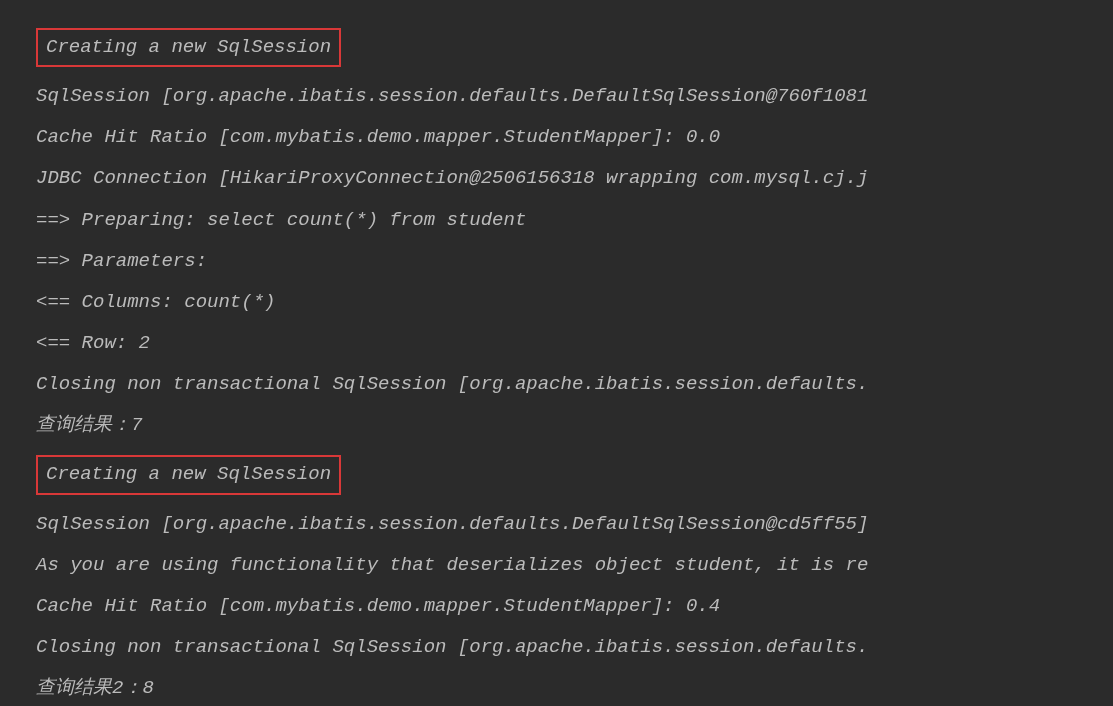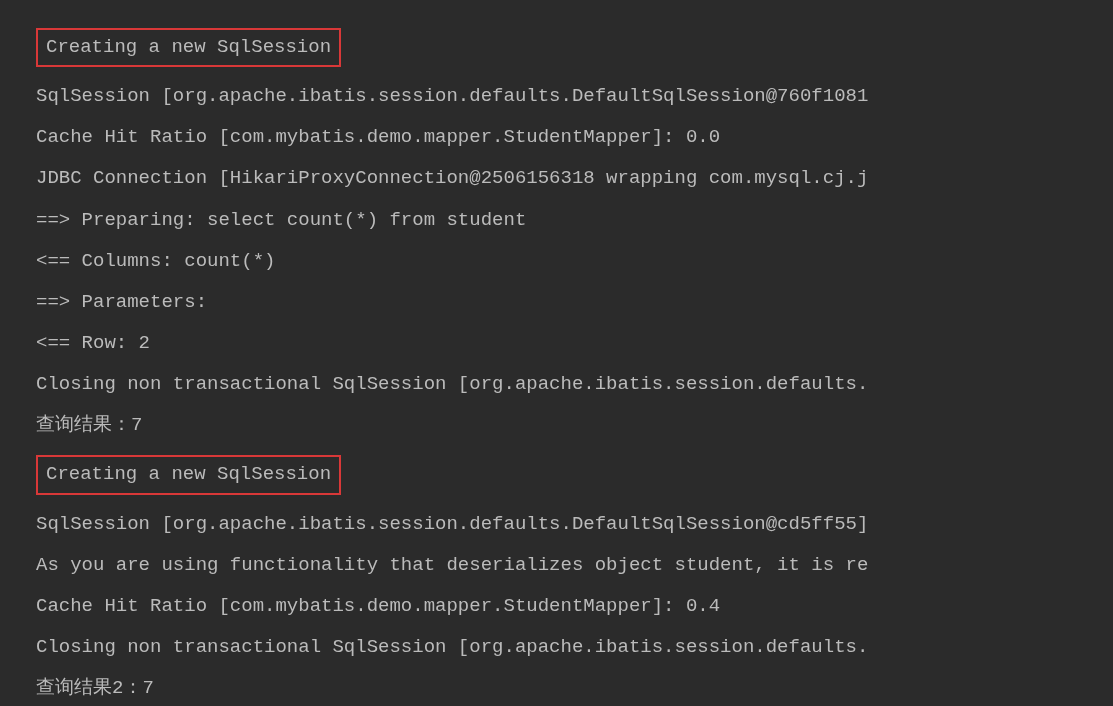--- a/index.html
+++ b/index.html
@@ -1,18 +1,19 @@
 <!DOCTYPE html>
 <html><head>
   <meta charset="utf-8">
   <style>
     * {
       margin: 6px;
       padding: 0;
       box-sizing: border-box;
+      font-style: italic;
     }
     body {
       background-color: #2b2b2b;
       color: #bbbbbb;
       font-family: 'Consolas', 'Monaco', 'Courier New', monospace;
       font-size: 19px;
       line-height: 1.85;
       padding: 4px 6px;
       white-space: nowrap;
       overflow: hidden;
@@ -28,24 +29,24 @@
   </style>
 </head>
 <body>
 
 <div>
   <div class="log-line"><span class="highlight-box"><span>Creating a new SqlSession</span></span></div>
   <div class="log-line"><span>SqlSession [org.apache.ibatis.session.defaults.DefaultSqlSession@760f1081</span></div>
   <div class="log-line"><span>Cache Hit Ratio [com.mybatis.demo.mapper.StudentMapper]: 0.0</span></div>
   <div class="log-line"><span>JDBC Connection [HikariProxyConnection@2506156318 wrapping com.mysql.cj.j</span></div>
   <div class="log-line"><span>==&gt;  Preparing: select count(*) from student</span></div>
+  <div class="log-line"><span>==&gt; Parameters:</span></div>
   <div class="log-line"><span>&lt;==    Columns: count(*)</span></div>
-  <div class="log-line"><span>==&gt; Parameters:</span></div>
   <div class="log-line"><span>&lt;==        Row: 2</span></div>
   <div class="log-line"><span>Closing non transactional SqlSession [org.apache.ibatis.session.defaults.</span></div>
   <div class="log-line"><span>查询结果：7</span></div>
   <div class="log-line"><span class="highlight-box"><span>Creating a new SqlSession</span></span></div>
   <div class="log-line"><span>SqlSession [org.apache.ibatis.session.defaults.DefaultSqlSession@cd5ff55]</span></div>
   <div class="log-line"><span>As you are using functionality that deserializes object student, it is re</span></div>
   <div class="log-line"><span>Cache Hit Ratio [com.mybatis.demo.mapper.StudentMapper]: 0.4</span></div>
   <div class="log-line"><span>Closing non transactional SqlSession [org.apache.ibatis.session.defaults.</span></div>
-  <div class="log-line"><span>查询结果2：7</span></div>
+  <div class="log-line"><span>查询结果2：8</span></div>
 </div>
 
 </body></html>

